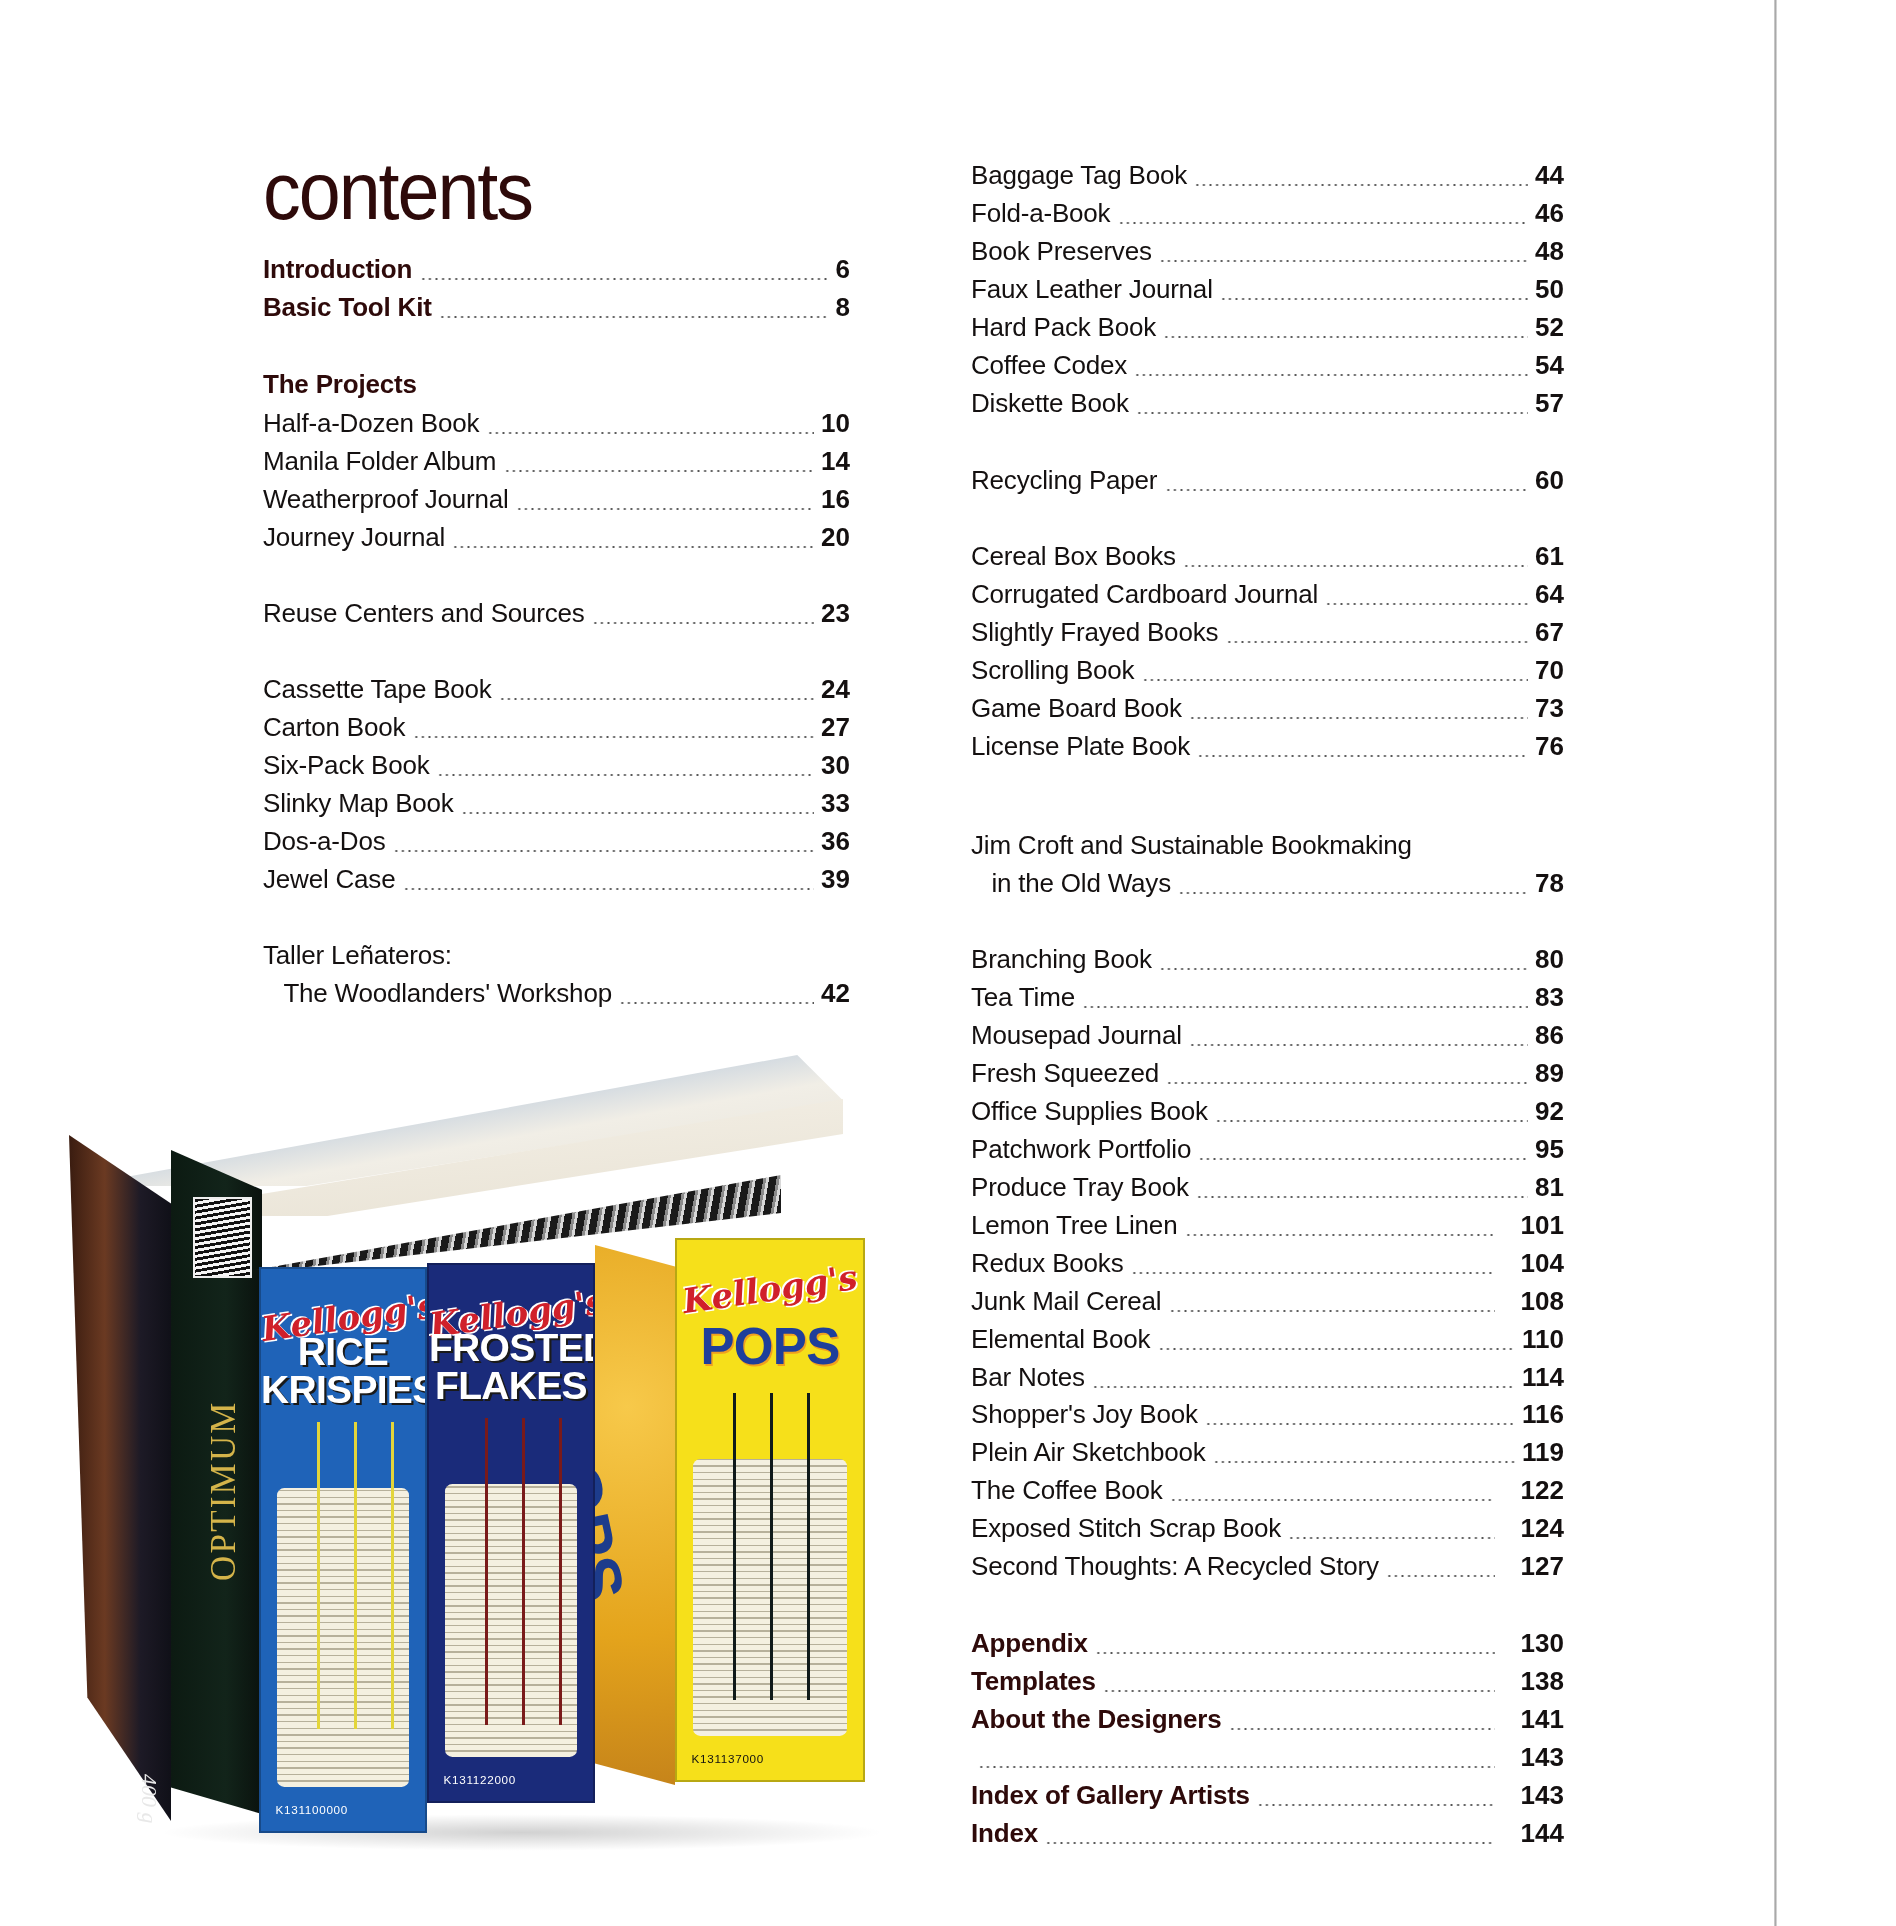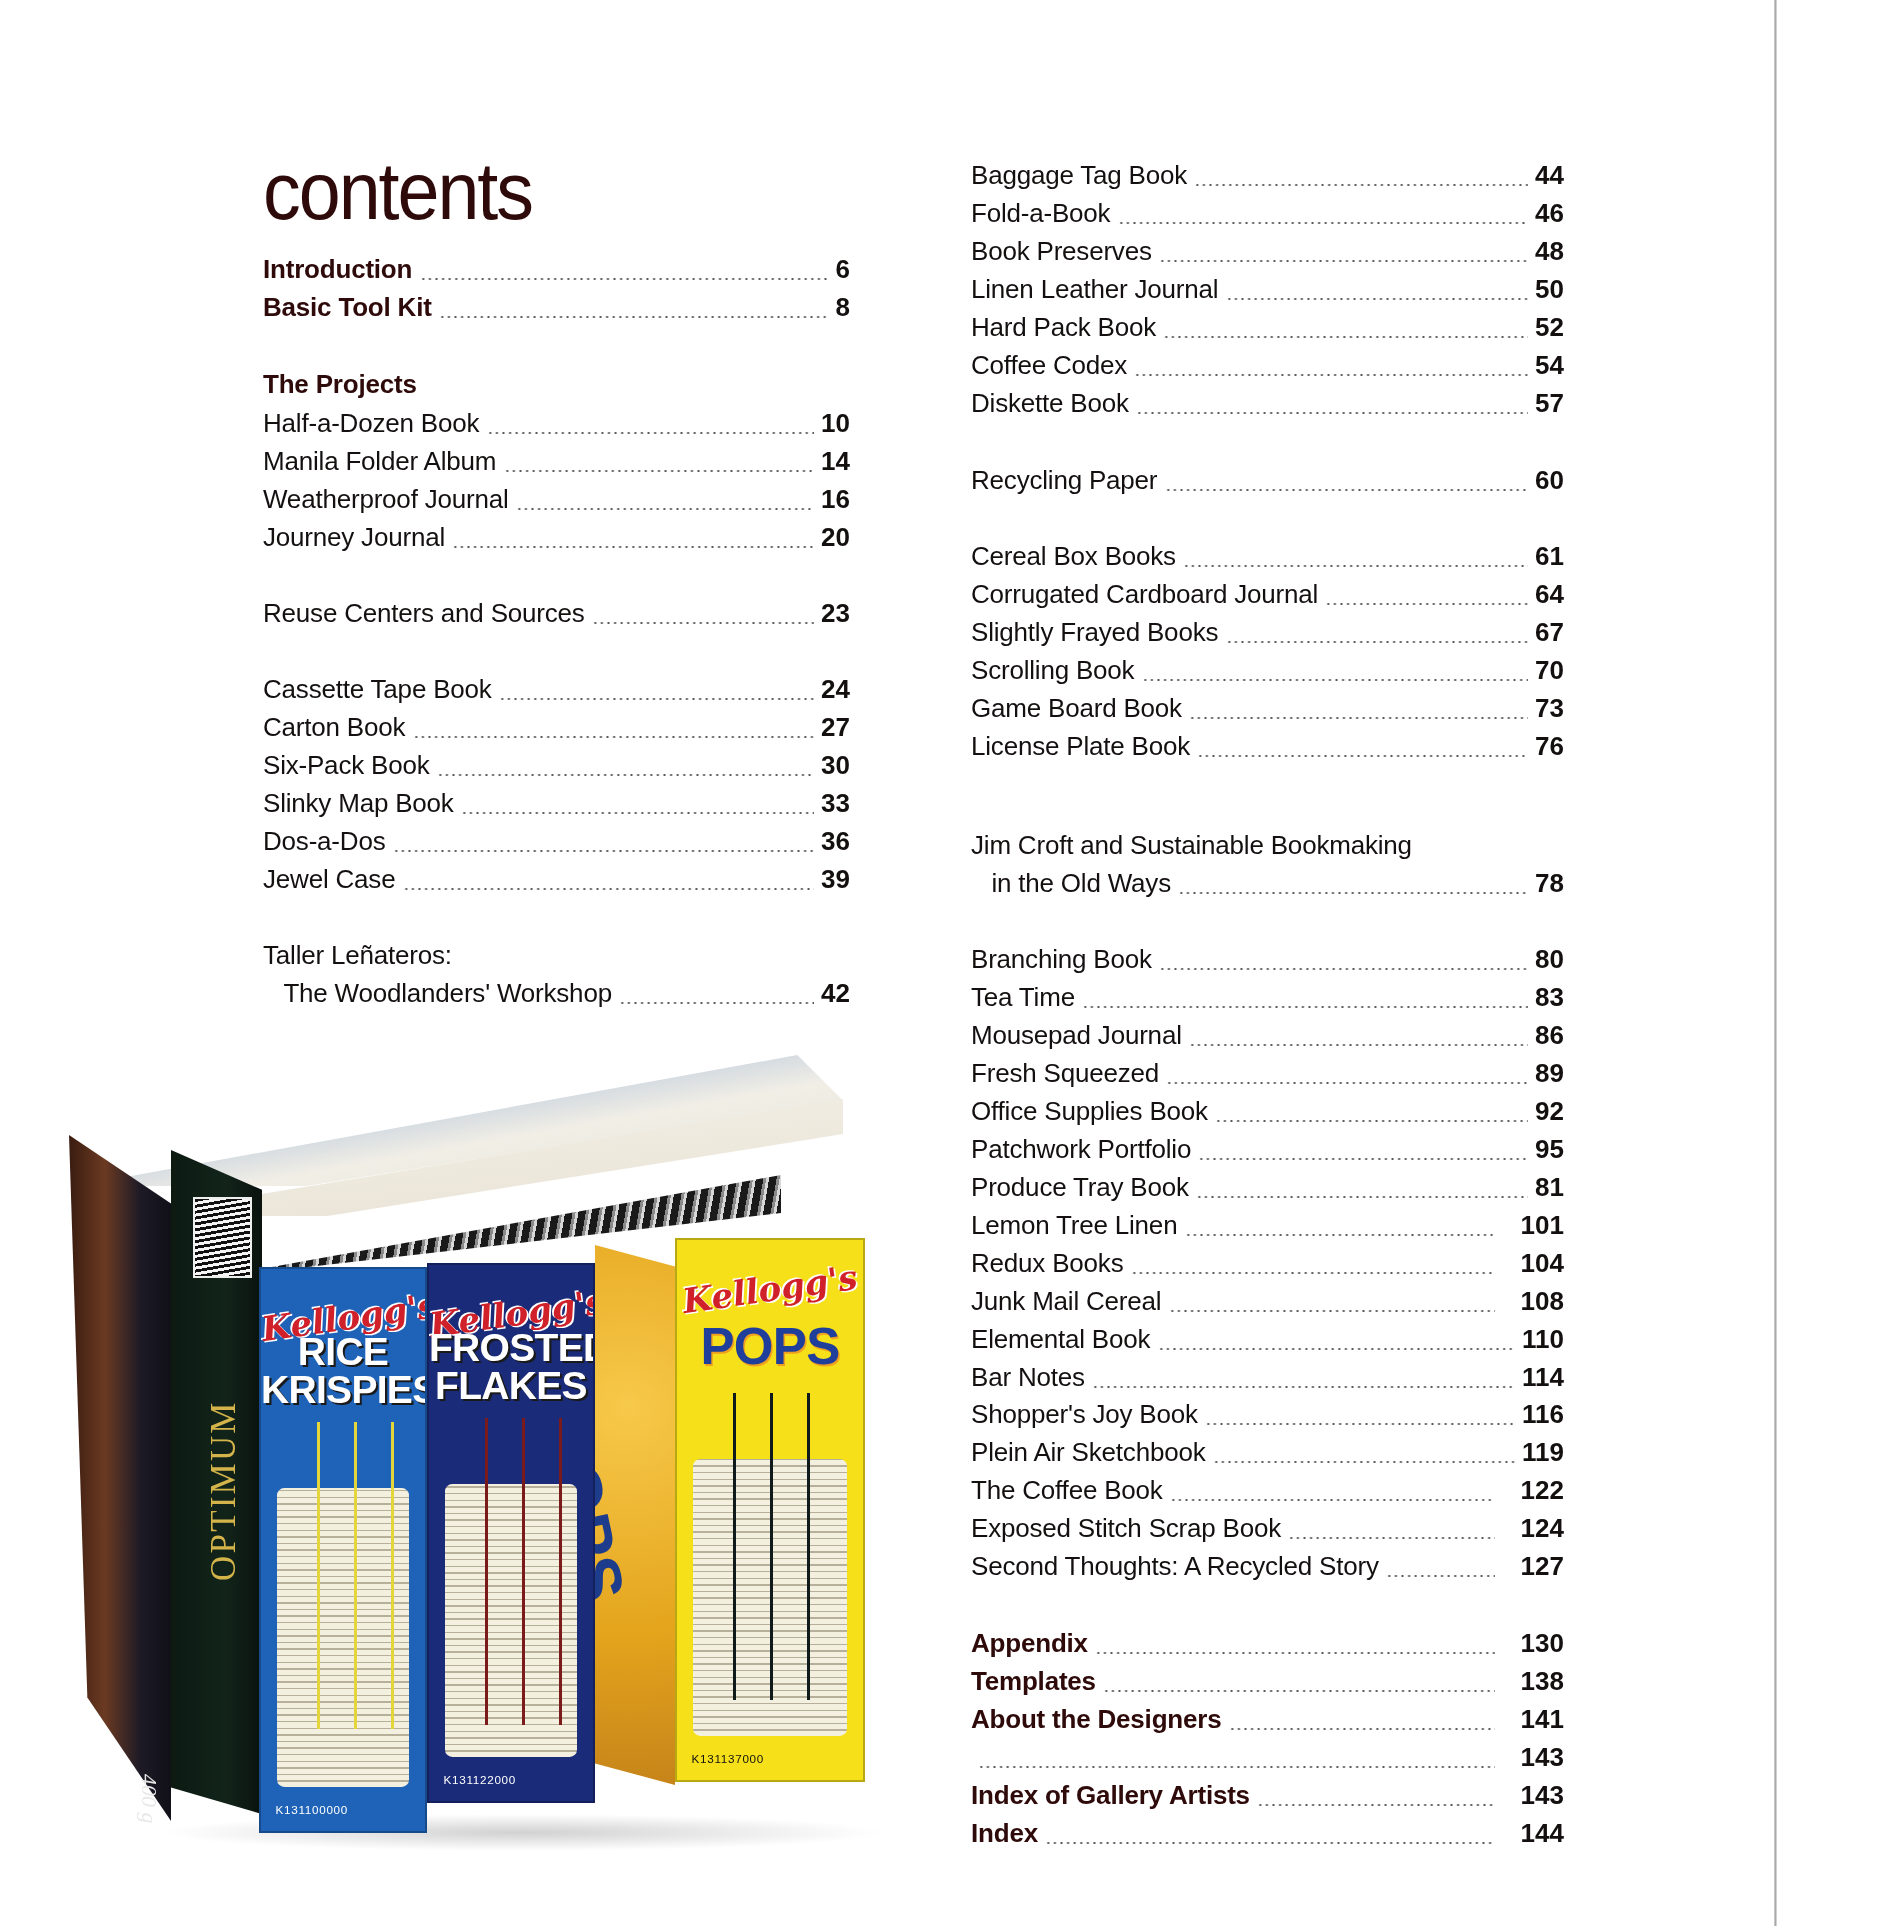--- a/index.html
+++ b/index.html
@@ -224,21 +224,21 @@
   <span class="label">Fold-a-Book</span>
   <span class="leader"></span>
   <span class="page">46</span>
 </div>
 <div class="row col-right" style="top:234px">
   <span class="label">Book Preserves</span>
   <span class="leader"></span>
   <span class="page">48</span>
 </div>
 <div class="row col-right" style="top:272px">
-  <span class="label">Linen Leather Journal</span>
+  <span class="label">Faux Leather Journal</span>
   <span class="leader"></span>
   <span class="page">50</span>
 </div>
 <div class="row col-right" style="top:310px">
   <span class="label">Hard Pack Book</span>
   <span class="leader"></span>
   <span class="page">52</span>
 </div>
 <div class="row col-right" style="top:348px">
   <span class="label">Coffee Codex</span>

